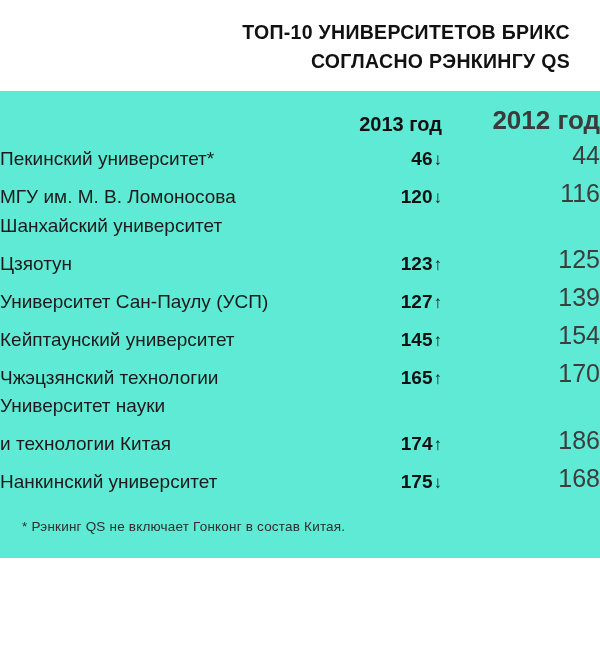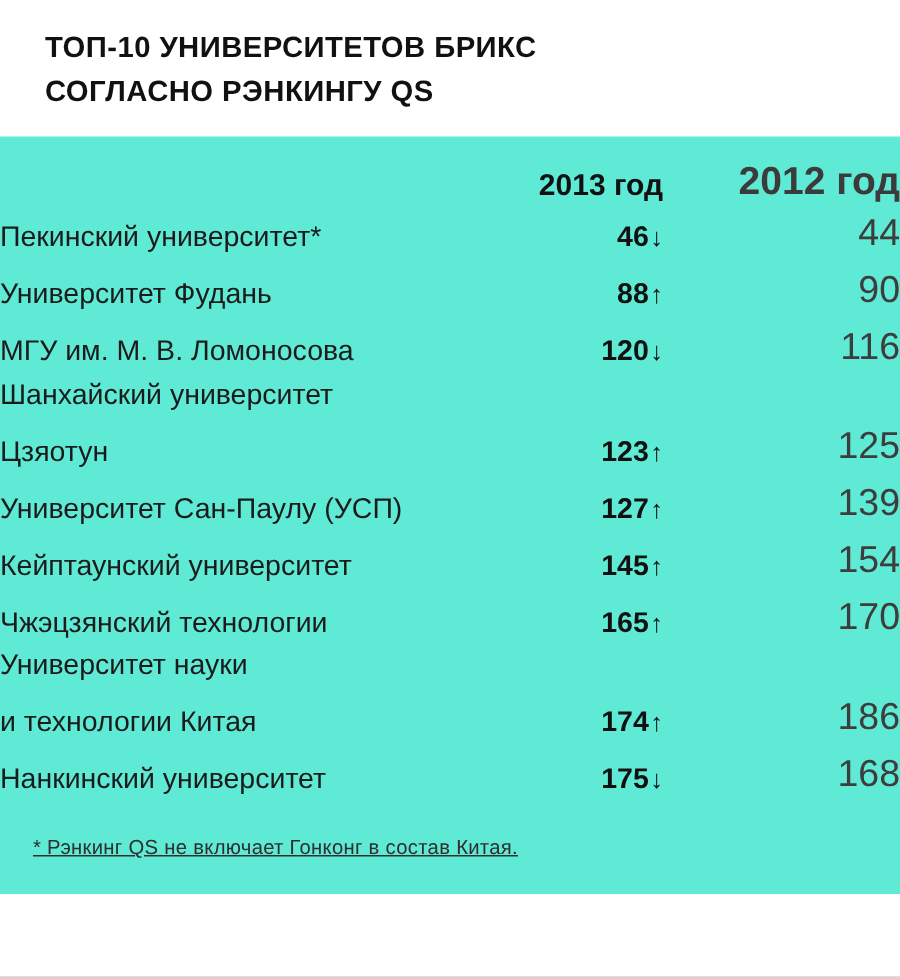--- a/index.html
+++ b/index.html
@@ -16,21 +16,22 @@
   }
   .page {
     position: relative;
     width: 600px;
     height: 651px;
     box-sizing: border-box;
   }
   
   .title-block {
     padding: 18px 30px 14px 30px;
-    text-align: left;
+    text-align: right;
+    margin-left: 20px;
   }
   .title-line {
     font-weight: bold;
     font-size: 19.5px;
     letter-spacing: 0.3px;
     line-height: 1.5;
     color: #111111;
     white-space: nowrap;
   }
   
@@ -97,21 +98,20 @@
   }
   .row-continuation .cell-name {
     padding-bottom: 0;
   }
   
   .footnote {
     padding: 22px 0 14px 22px;
     font-size: 13.5px;
     color: #2e2e2e;
     letter-spacing: 0.2px;
-    text-decoration: underline;
   }
 </style>
 </head>
 <body>
 
 <div class="page">
 
   <div class="title-block">
     <div class="title-line">ТОП-10 УНИВЕРСИТЕТОВ БРИКС</div>
     <div class="title-line">СОГЛАСНО РЭНКИНГУ QS</div>
@@ -133,25 +133,20 @@
       </thead>
       <tbody>
 
         <tr>
           <td class="cell-name">Пекинский университет*</td>
           <td class="cell-13"><span>46</span><span class="arrow">↓</span></td>
           <td class="cell-12">44</td>
         </tr>
 
 
-        <tr>
-          <td class="cell-name">Университет Фудань</td>
-          <td class="cell-13"><span>88</span><span class="arrow">↑</span></td>
-          <td class="cell-12">90</td>
-        </tr>
 
         <tr>
           <td class="cell-name">МГУ им. М. В. Ломоносова</td>
           <td class="cell-13"><span>120</span><span class="arrow">↓</span></td>
           <td class="cell-12">116</td>
         </tr>
 
         <tr class="row-continuation">
           <td class="cell-name">Шанхайский университет</td>
           <td class="cell-13"></td>

